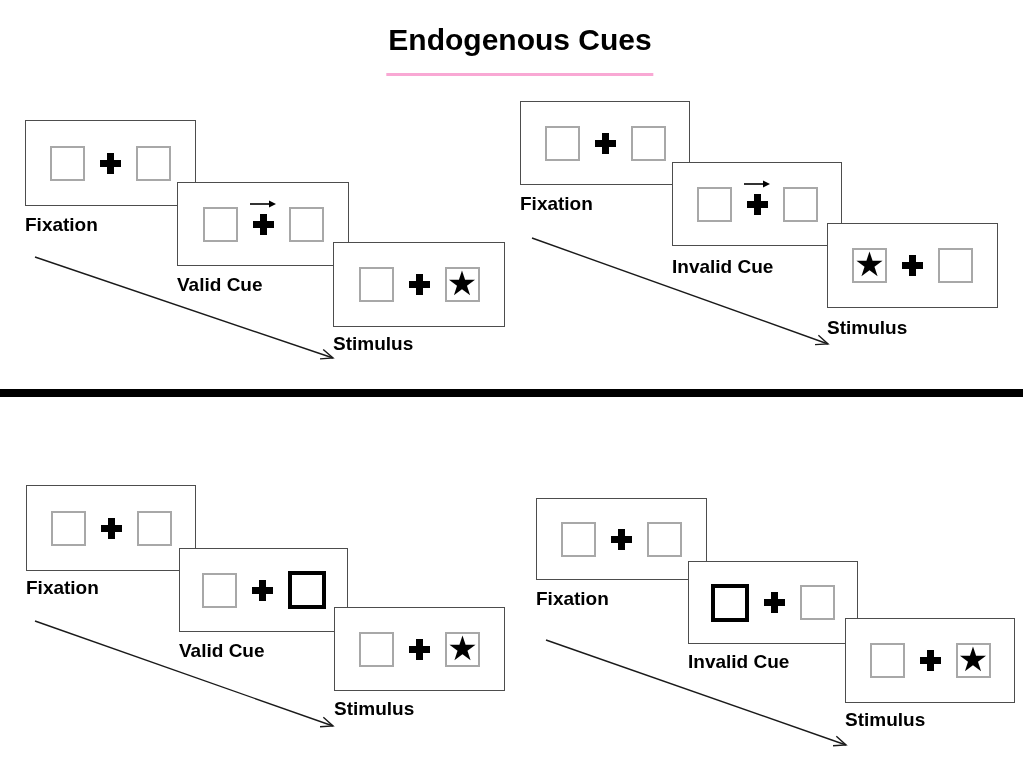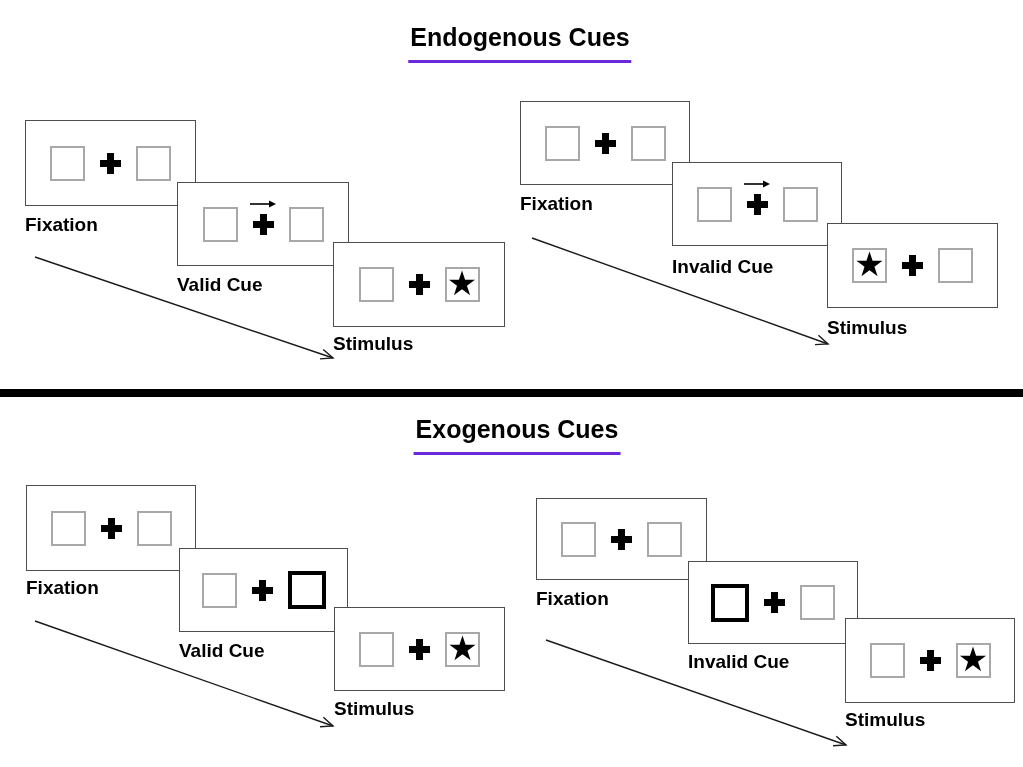--- a/index.html
+++ b/index.html
@@ -7,25 +7,25 @@
     position:relative;
     width:1023px;height:767px;
     background:#ffffff;
     overflow:hidden;
     font-family:"Liberation Sans",sans-serif;
     color:#000;
   }
   .section-title{
     position:absolute;
     transform:translateX(-50%);
-    font-size:25px;
+    font-size:30px;
     font-weight:bold;
     white-space:nowrap;
-    border-bottom:3px solid #6d28d9;
-    padding:0 2px 10px 2px;
+    border-bottom:3px solid #f9a8d4;
+    padding:0 2px 18px 2px;
     line-height:1.0;
   }
   .panel{
     position:absolute;
     background:#ffffff;
     border:1.5px solid #4d4d4d;
     box-sizing:border-box;
     display:flex;
     align-items:center;
     justify-content:center;
@@ -188,21 +188,20 @@
     <div class="box">
       <span class="star">★</span>
     </div>
     <div class="plus"></div>
     <div class="box"></div>
   </div>
   <div class="panel-label" id="l-ei-stim">Stimulus</div>
 
   <div id="divider"></div>
 
-  <div class="section-title" id="t-exo">Exogenous Cues</div>
 
   <svg class="seq-arrow" id="a-xv" width="320" height="127">
     <defs>
         <marker id="m3" markerUnits="userSpaceOnUse" markerWidth="15" markerHeight="13" refX="13" refY="6" orient="auto">
       <polyline points="1,1 13,6 1,11" fill="none" stroke="#1a1a1a" stroke-width="1.4"></polyline>
         </marker>
       </defs>
     <line x1="10" y1="10" x2="308" y2="115" stroke="#1a1a1a" stroke-width="1.4" marker-end="url(#m3)"></line>
   </svg>
 

